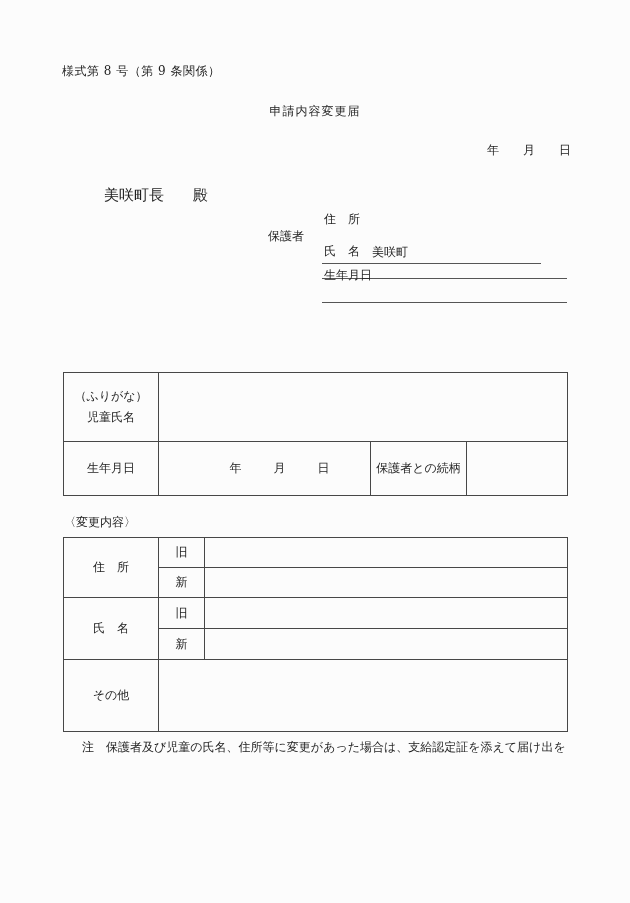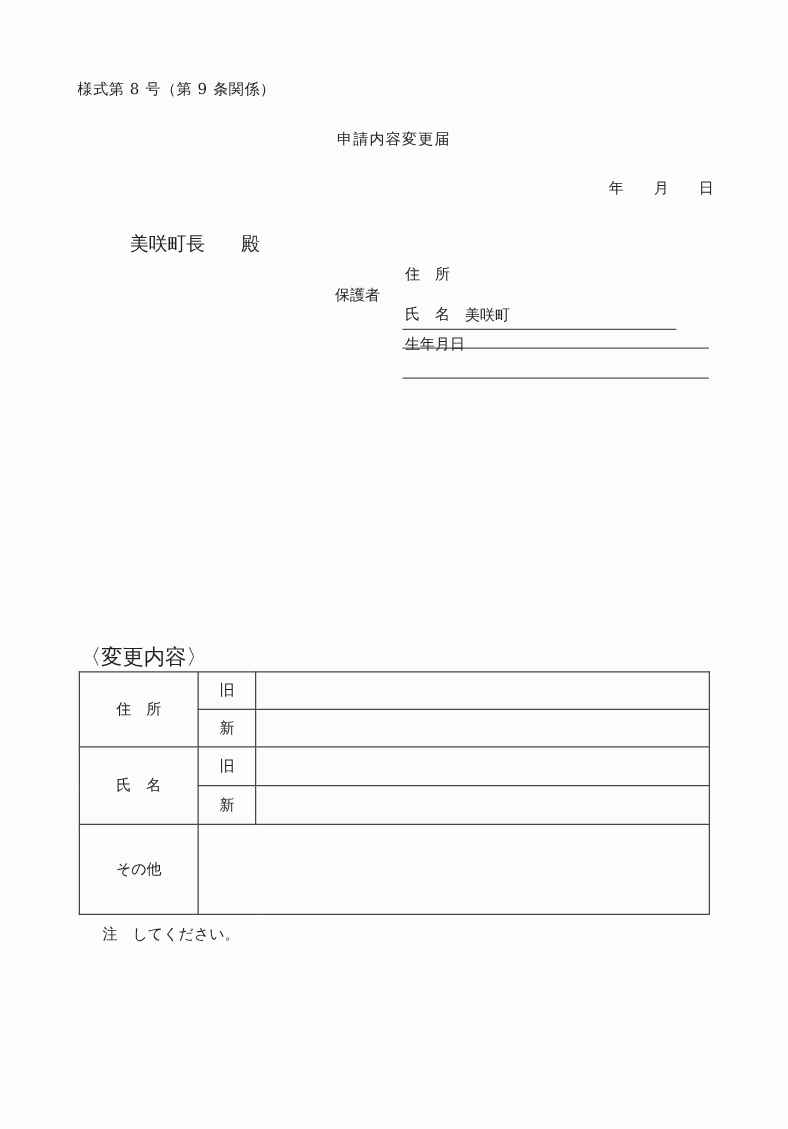--- a/index.html
+++ b/index.html
@@ -30,21 +30,21 @@
   .t1 .r2{height:54px;}
   .t2{left:63px;top:537px;width:504px;}
   .t2 .rs{height:30px;}
   .t2 .rs2{height:31px;}
   .t2 .rlast{height:72px;}
   .c-label{text-align:center;}
   .furigana-cell div{text-align:center;line-height:21px;}
   .date-cell{text-align:center;padding-left:30px;}
   .date-cell span{margin:0 16px;}
 
-  .change-heading{position:absolute;left:64px;top:514px;font-size:17px;}
+  .change-heading{position:absolute;left:64px;top:514px;font-size:12px;}
 
   .note{position:absolute;left:82px;top:736px;display:flex;font-size:12px;line-height:22px;width:500px;}
   .note-marker{width:24px;flex:none;}
 </style>
 </head>
 <body>
 
 <div class="page">
 
   <div class="form-number">様式第 8 号（第 9 条関係）</div>
@@ -83,20 +83,45 @@
         <span>生年月日</span>
         <span class="g-value"></span>
       </div>
     </div>
     <div class="g-row">
       <span class="g-prefix"></span>
     </div>
   </div>
 
 
+  <table class="t1">
+    <colgroup>
+        <col style="width:95px">
+        <col style="width:212px">
+        <col style="width:96px">
+        <col style="width:101px">
+      </colgroup>
+    <tbody>
+        <tr class="r1">
+      <td class="furigana-cell">
+        <div>（ふりがな）</div>
+        <div>児童氏名</div>
+      </td>
+      <td colspan="3"></td>
+    </tr>
+    <tr class="r2">
+      <td class="c-label">生年月日</td>
+      <td class="date-cell">
+        <span>年</span><span>月</span><span>日</span>
+      </td>
+      <td class="c-label">保護者との続柄</td>
+      <td></td>
+    </tr>
+  </tbody>
+    </table>
 
   <div class="change-heading">〈変更内容〉</div>
 
   <table class="t2">
     <colgroup>
         <col style="width:95px">
         <col style="width:46px">
         <col style="width:363px">
       </colgroup>
     <tbody>
@@ -121,17 +146,17 @@
     <tr class="rlast">
       <td class="c-label">その他</td>
       <td colspan="2"></td>
     </tr>
   </tbody>
     </table>
 
   <div class="note">
     <span class="note-marker">注</span>
     <div class="note-text">
-      <div>してください。</div>
+      <div>保護者及び児童の氏名、住所等に変更があった場合は、支給認定証を添えて届け出を</div>
     </div>
   </div>
 
 </div>
 
 </body></html>

